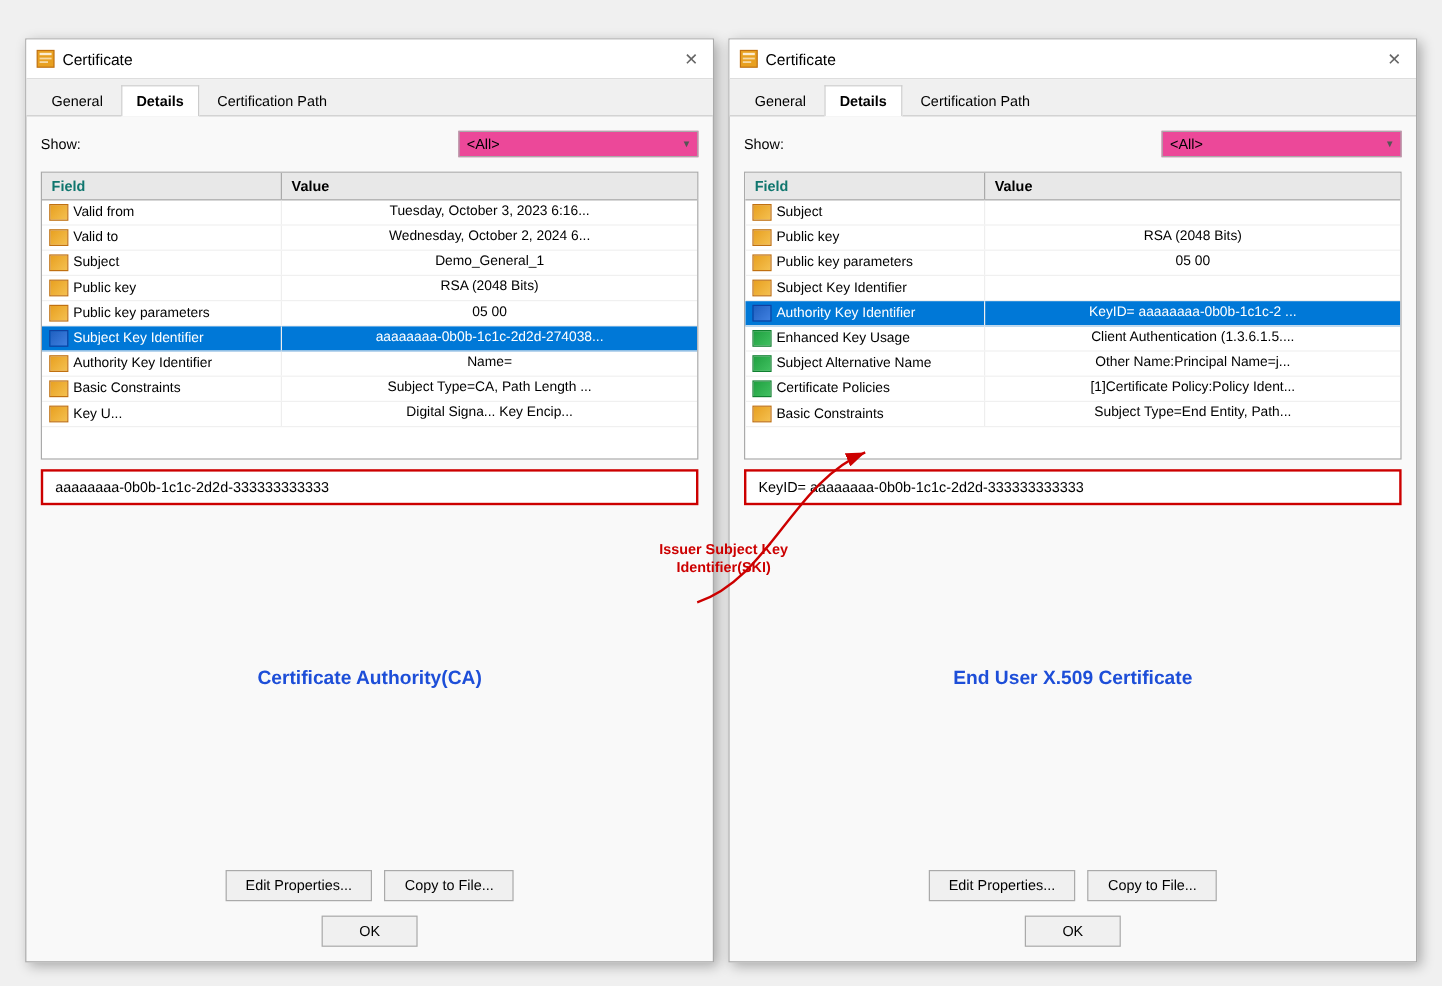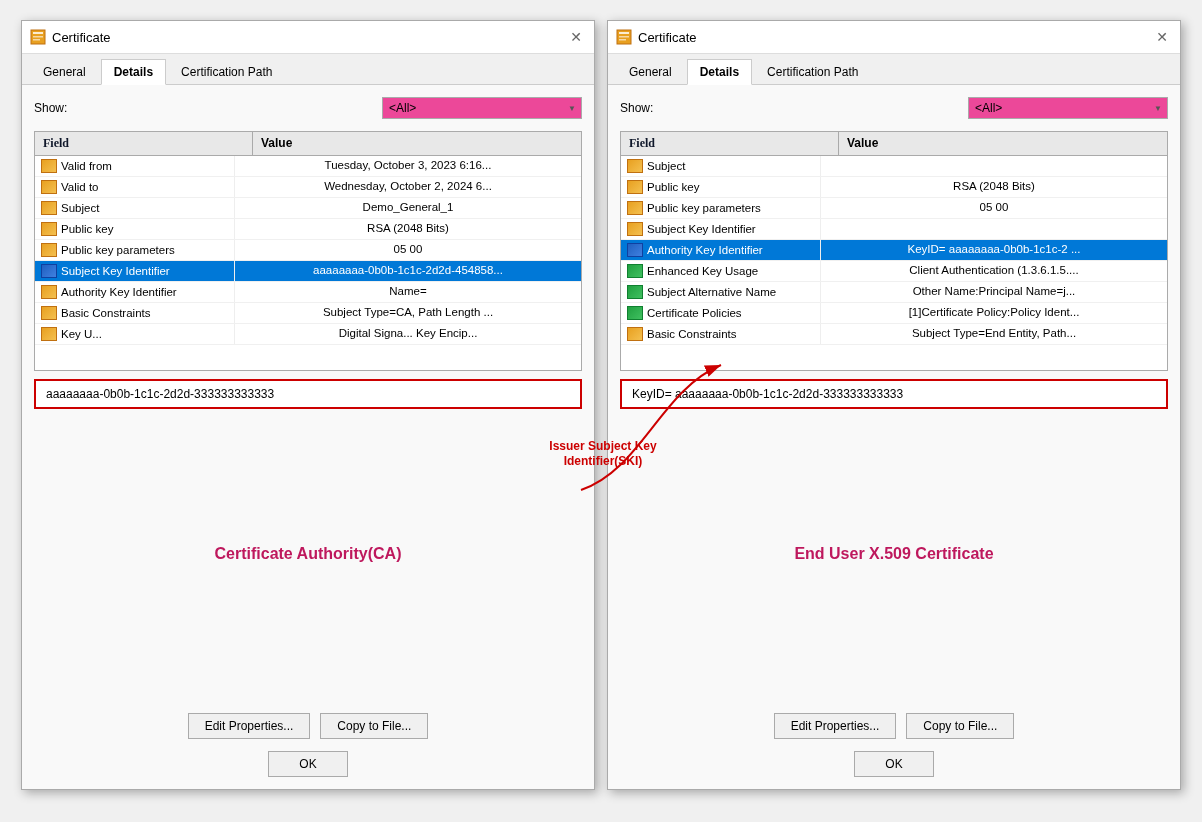--- a/index.html
+++ b/index.html
@@ -148,25 +148,24 @@
 
     .table-header {
       display: flex;
       background: #e8e8e8;
       border-bottom: 1px solid #aaa;
       font-weight: bold;
       font-size: 12px;
     }
 
     .th-field {
-      width: 218px;
+      width: 200px;
       padding: 4px 8px;
       border-right: 1px solid #aaa;
-      color: #0f172a;
-      font-family: Liberation Serif, serif;
+      color: #0f766e;
     }
 
     .th-value {
       flex: 1;
       padding: 4px 8px;
       color: #000;
     }
 
     .table-body {
       overflow-y: scroll;
@@ -245,21 +244,21 @@
     .annotation-area {
       flex: 1;
       display: flex;
       flex-direction: column;
       align-items: center;
       justify-content: center;
       padding: 10px 0;
     }
 
     .ca-label {
-      color: #be185d;
+      color: #1d4ed8;
       font-size: 16px;
       font-weight: bold;
       text-align: center;
     }
 
     .dialog-footer {
       display: flex;
       justify-content: center;
       gap: 10px;
       padding: 10px 23px 12px;
@@ -279,20 +278,21 @@
     .dialogs-wrapper {
       display: flex;
       gap: 12px;
       position: relative;
       align-items: flex-start;
     }
 
     .outer-wrapper {
       position: relative;
       width: 1160px;
+      margin-top: 12px;
     }
   </style>
 </head>
 <body>
 
 <div class="outer-wrapper">
   <div class="dialogs-wrapper" id="dialogs-wrapper">
 
     <div class="dialog">
       <div class="title-bar">
@@ -363,21 +363,21 @@
                   <span class="row-icon icon-cert"></span>
                   <span>Public key parameters</span>
                 </div>
               <div class="td-value">05 00</div>
             </div>
             <div class="table-row selected">
               <div class="td-field">
                   <span class="row-icon icon-cert-blue"></span>
                   <span>Subject Key Identifier</span>
                 </div>
-              <div class="td-value">aaaaaaaa-0b0b-1c1c-2d2d-454858...</div>
+              <div class="td-value">aaaaaaaa-0b0b-1c1c-2d2d-274038...</div>
             </div>
             <div class="table-row">
               <div class="td-field">
                   <span class="row-icon icon-cert"></span>
                   <span>Authority Key Identifier</span>
                 </div>
               <div class="td-value">Name=</div>
             </div>
             <div class="table-row">
               <div class="td-field">

